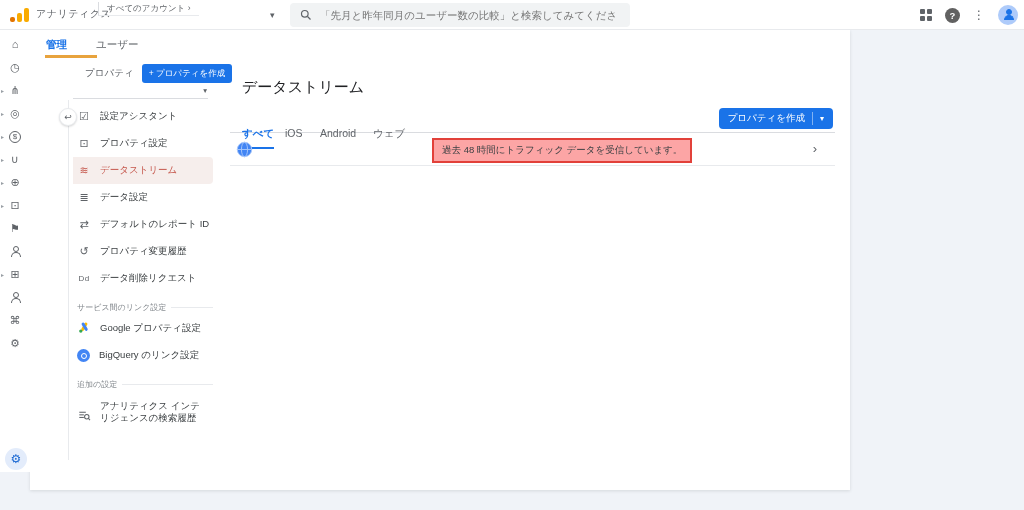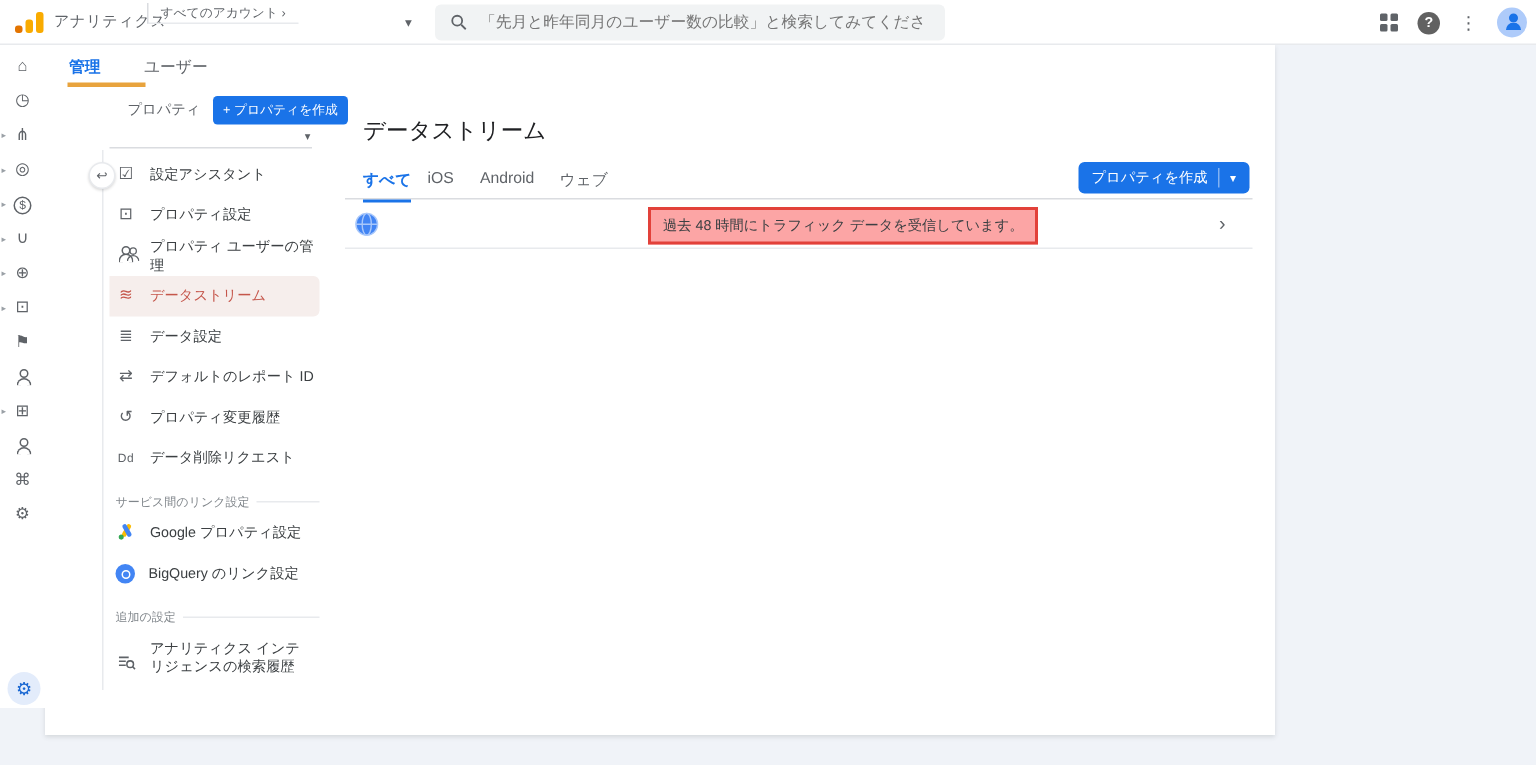--- a/index.html
+++ b/index.html
@@ -71,21 +71,21 @@
   .sec-head { display:flex; align-items:center; gap:5px; margin:10px 0 2px 4px; font-size:8px; color:#80868b; white-space:nowrap; }
   .sec-head .line { flex:1; height:1px; background:#e8eaed; min-width:8px; }
   .mi.two-line { height:32px;align-items:flex-end; }
   .mi.two-line .lbl { line-height:1.25; width:108px; }
   .bq-icon { width:13px; height:13px; border-radius:50%; background:#4285f4; position:relative; flex:none; }
   .bq-icon::after { content:""; position:absolute; left:3.5px; top:3.5px; width:4px; height:4px; border:1.2px solid #fff; border-radius:50%; }
 
   
   .main-title { position:absolute; left:212px; top:48px; font-size:15px; color:#202124; }
   .stream-tabs { position:absolute; left:200px; top:76px; width:605px; height:27px; border-bottom:1px solid #dadce0; }
-  .stab { position:absolute; top:7px; font-size:10.5px; color:#5f6368;text-align:center; }
+  .stab { position:absolute; top:21px; font-size:10.5px; color:#5f6368;text-align:center; }
   .stab.active { color:#1a73e8; font-weight:bold; border-bottom:2px solid #1a73e8; padding-bottom:6px; }
   .add-btn { position:absolute; right:2px; top:2px; height:21px; background:#1a73e8; color:#fff; border:none; border-radius:4px; font-size:9.5px; padding:0 9px; display:flex; align-items:center; gap:7px; font-family:inherit; }
   .add-btn .sep { width:1px; height:13px; background:rgba(255,255,255,.45); }
   .add-btn .caret { font-size:8px; }
   .stream-row { position:absolute; left:200px; top:103px; width:605px; height:33px; border-bottom:1px solid #e8eaed; }
   .globe { position:absolute; left:6px; top:8px; }
   .status-box { position:absolute; left:202px; top:5px; border:2px solid #e2413a; padding:4px 8px; font-size:9.5px; color:#3c4043; white-space:nowrap; background:#fca5a5; }
   .row-chevron { position:absolute; right:18px; top:8px; font-size:13px; color:#5f6368; }
 </style>
 </head>
@@ -198,24 +198,20 @@
 
   <div class="menu">
     <div class="mi">
       <span class="ic">☑</span>
       <span>設定アシスタント</span>
     </div>
     <div class="mi">
       <span class="ic">⊡</span>
       <span>プロパティ設定</span>
     </div>
-    <div class="mi">
-      <span class="ic people"><span class="person"></span><span class="person"></span></span>
-      <span>プロパティ ユーザーの管理</span>
-    </div>
     <div class="mi active">
       <span class="ic">≋</span>
       <span>データストリーム</span>
     </div>
     <div class="mi">
       <span class="ic">≣</span>
       <span>データ設定</span>
     </div>
     <div class="mi">
       <span class="ic">⇄</span>

